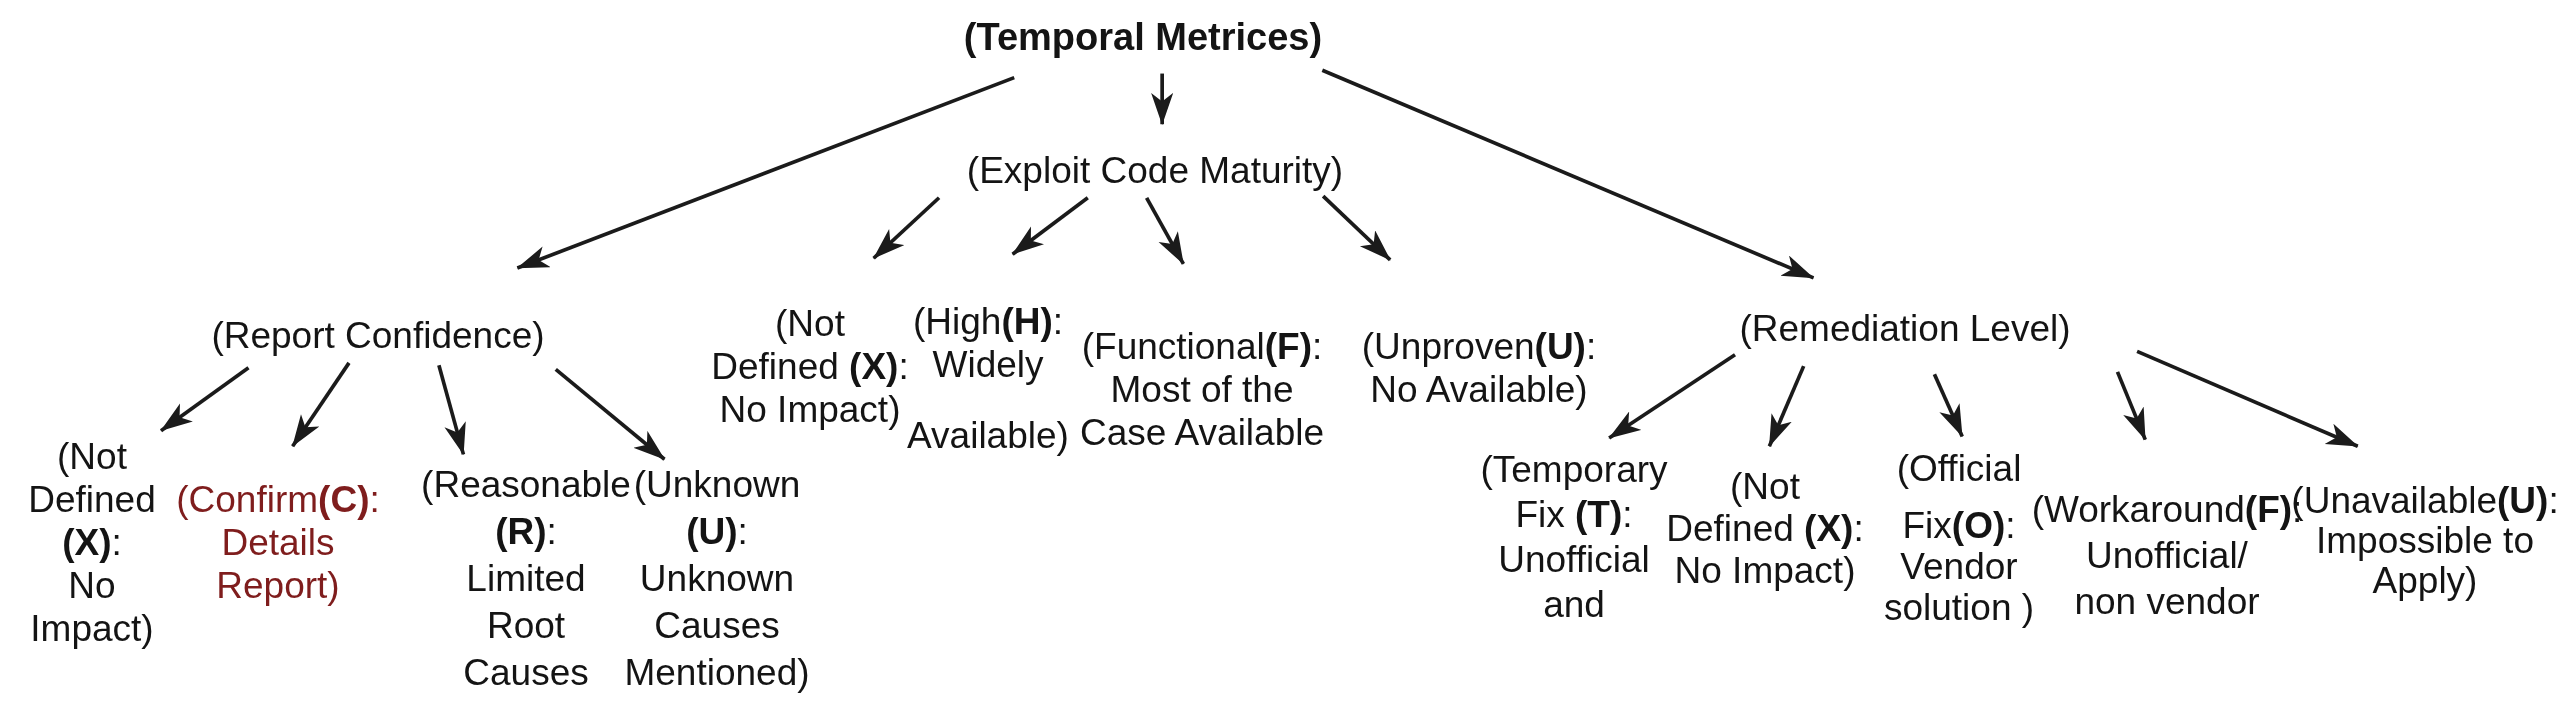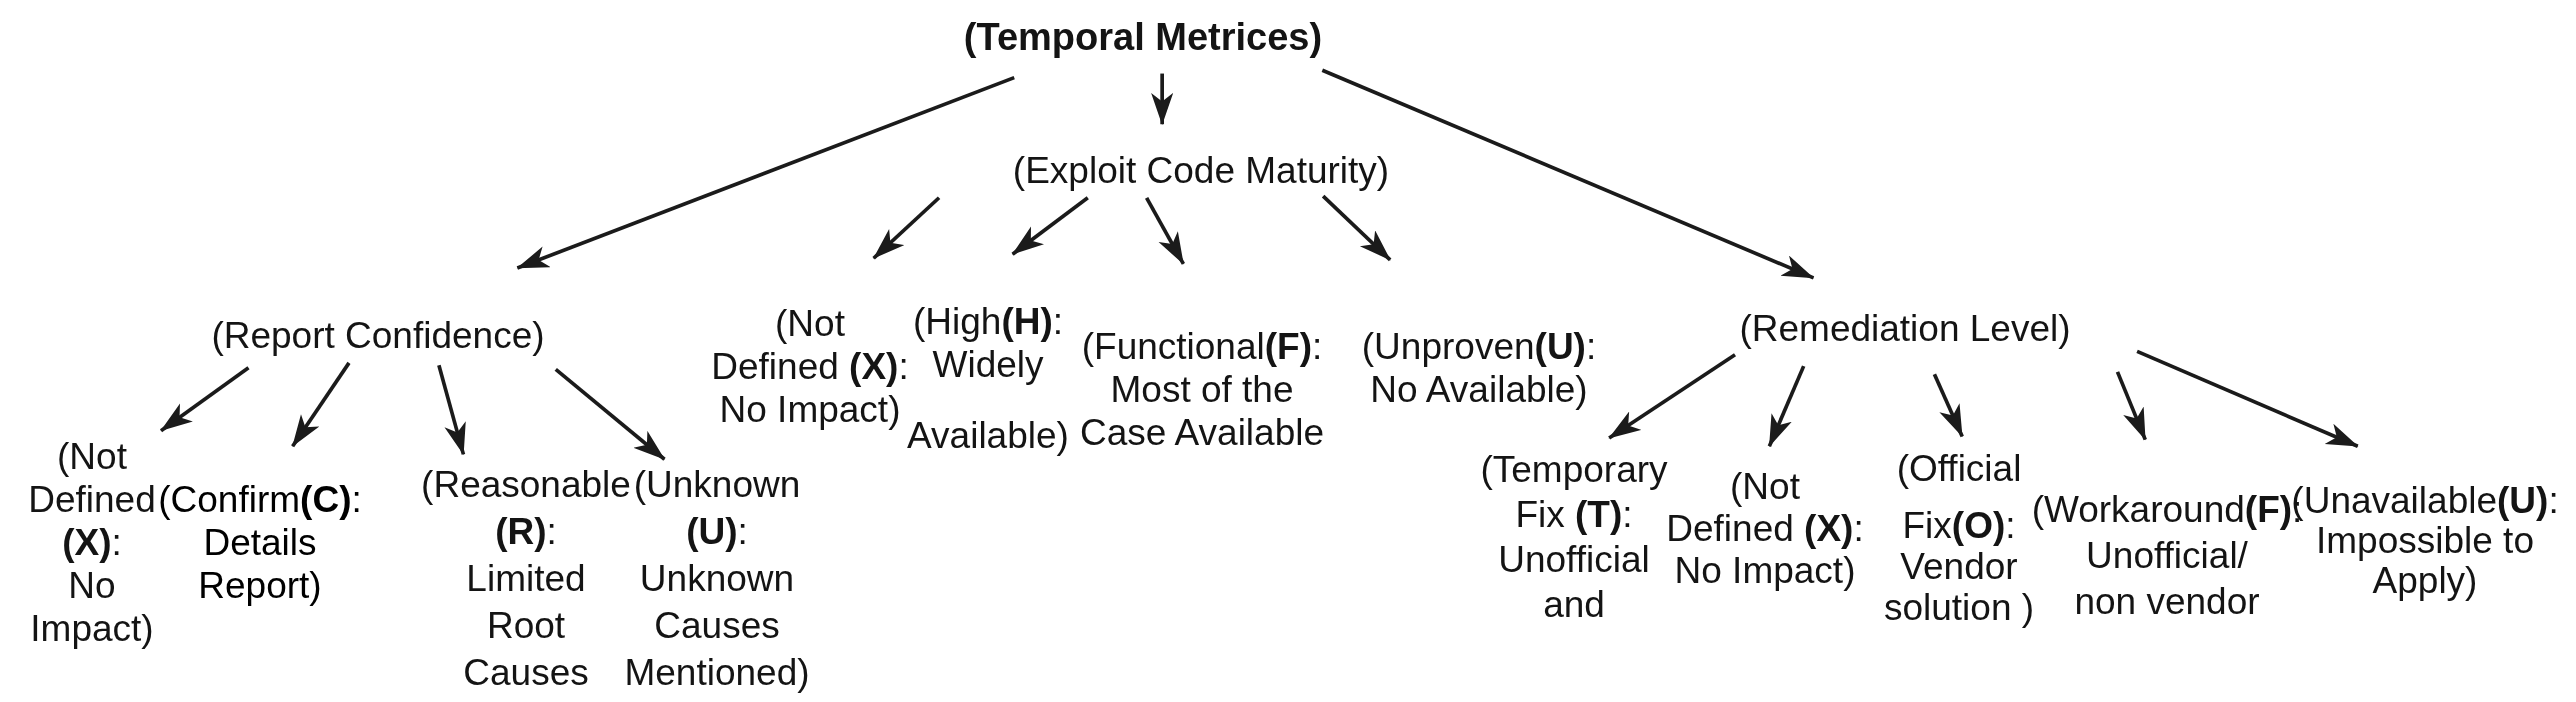--- a/index.html
+++ b/index.html
@@ -57,37 +57,37 @@
         <line x1="2206" y1="448" x2="2164" y2="546" stroke="#1b1b1b" stroke-width="4.5" marker-end="url(#ah)"></line>
         <line x1="2366" y1="458" x2="2400" y2="534" stroke="#1b1b1b" stroke-width="4.5" marker-end="url(#ah)"></line>
         <line x1="2590" y1="455" x2="2624" y2="538" stroke="#1b1b1b" stroke-width="4.5" marker-end="url(#ah)"></line>
         <line x1="2614" y1="430" x2="2884" y2="546" stroke="#1b1b1b" stroke-width="4.5" marker-end="url(#ah)"></line>
       </g>
   </svg>
 
 <div class="node bold" style="left: 1143px; top: 16.4px; font-size: 38px; color: rgb(20, 20, 20);">
       <div class="line" style="height: 43px; line-height: 43px;"><span>(Temporal Metrices)</span></div>
     </div>
-    <div class="node" style="left: 1201px; top: 149px; font-size: 37px; color: rgb(20, 20, 20);">
+    <div class="node" style="left: 1155px; top: 149px; font-size: 37px; color: rgb(20, 20, 20);">
       <div class="line" style="height: 43px; line-height: 43px;"><span>(Exploit Code Maturity)</span></div>
     </div>
     <div class="node" style="left: 378px; top: 314px; font-size: 37px; color: rgb(20, 20, 20);">
       <div class="line" style="height: 43px; line-height: 43px;"><span>(Report Confidence)</span></div>
     </div>
     <div class="node" style="left: 1905px; top: 307px; font-size: 37px; color: rgb(20, 20, 20);">
       <div class="line" style="height: 43px; line-height: 43px;"><span>(Remediation Level)</span></div>
     </div>
     <div class="node" style="left: 92px; top: 435px; font-size: 37px; color: rgb(20, 20, 20);">
       <div class="line" style="height: 43px; line-height: 43px;"><span>(Not</span></div>
       <div class="line" style="height: 43px; line-height: 43px;"><span>Defined</span></div>
       <div class="line" style="height: 43px; line-height: 43px;"><span class="b">(X)</span><span>:</span></div>
       <div class="line" style="height: 43px; line-height: 43px;"><span>No</span></div>
       <div class="line" style="height: 43px; line-height: 43px;"><span>Impact)</span></div>
     </div>
-    <div class="node" style="left: 260px; top: 478px; font-size: 37px; color: #000000;">
+    <div class="node" style="left: 278px; top: 478px; font-size: 37px; color: #7f1d1d;">
       <div class="line" style="height: 43px; line-height: 43px;"><span>(Confirm</span><span class="b">(C)</span><span>:</span></div>
       <div class="line" style="height: 43px; line-height: 43px;"><span>Details</span></div>
       <div class="line" style="height: 43px; line-height: 43px;"><span>Report)</span></div>
     </div>
     <div class="node" style="left: 526px; top: 461px; font-size: 37px; color: rgb(20, 20, 20);">
       <div class="line" style="height: 47px; line-height: 47px;"><span>(Reasonable</span></div>
       <div class="line" style="height: 47px; line-height: 47px;"><span class="b">(R)</span><span>:</span></div>
       <div class="line" style="height: 47px; line-height: 47px;"><span>Limited</span></div>
       <div class="line" style="height: 47px; line-height: 47px;"><span>Root</span></div>
       <div class="line" style="height: 47px; line-height: 47px;"><span>Causes</span></div>

